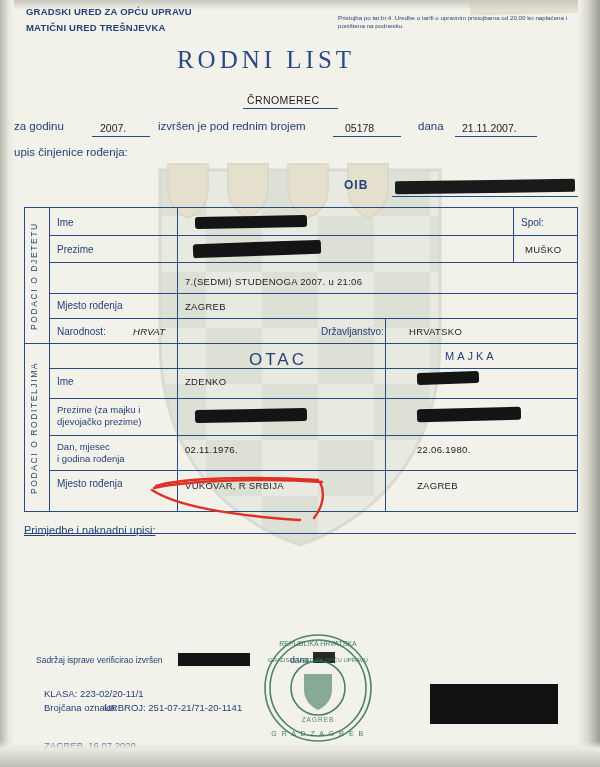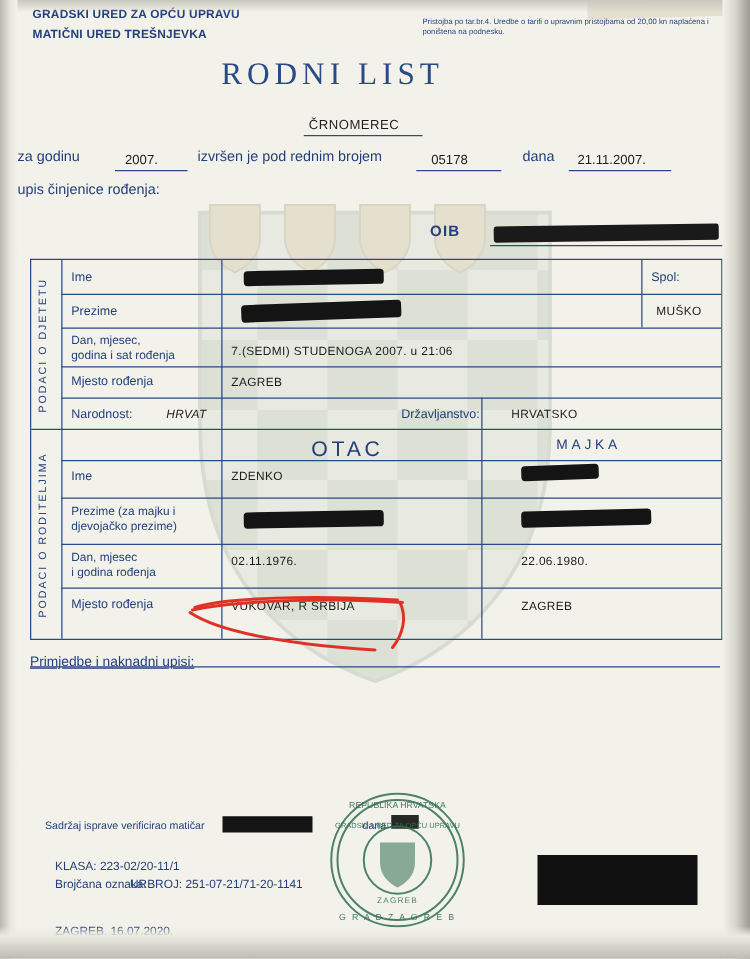--- a/index.html
+++ b/index.html
@@ -177,21 +177,20 @@
     <div class="h" style="left:24px;top:160px;width:528px;"></div>
     <div class="h" style="left:24px;top:190px;width:528px;"></div>
     <div class="h" style="left:24px;top:227px;width:528px;"></div>
     <div class="h" style="left:24px;top:262px;width:528px;"></div>
 
     <div class="vert" style="left:4px;top:6px;height:124px;width:18px;">PODACI O DJETETU</div>
     <div class="vert" style="left:4px;top:142px;height:155px;width:18px;">PODACI O RODITELJIMA</div>
 
     <div class="cell" style="left:32px;top:9px;">Ime</div>
     <div class="cell" style="left:32px;top:36px;">Prezime</div>
-    <div class="cell2" style="left:32px;top:59px;width:118px;font-size:9.5px;">Dan, mjesec,<br>godina i sat rođenja</div>
     <div class="cell" style="left:32px;top:92px;">Mjesto rođenja</div>
 
     <div class="val" style="left:160px;top:68px;">7.(SEDMI) STUDENOGA 2007. u 21:06</div>
     <div class="val" style="left:160px;top:93px;">ZAGREB</div>
 
     <div class="redact" style="left:170px;top:8px;width:112px;height:12px;transform:rotate(-1deg);"></div>
     <div class="redact" style="left:168px;top:34px;width:128px;height:14px;transform:rotate(-2deg);"></div>
 
     <div class="cell" style="left:496px;top:9px;">Spol:</div>
     <div class="val" style="left:500px;top:36px;">MUŠKO</div>
@@ -227,21 +226,21 @@
       <path d="M4,16 C40,8 120,6 172,10"></path>
       <path d="M170,10 C176,22 172,36 164,46"></path>
       <path d="M2,18 C20,30 60,42 150,48"></path>
       <path d="M6,14 C30,6 100,4 168,8"></path>
     </g>
   </svg>
 
   <div class="txt" id="prim">Primjedbe i naknadni upisi:</div>
   <div id="primline"></div>
 
-  <div class="txt" id="verif">Sadržaj isprave verificirao matičar</div>
+  <div class="txt" id="verif">Sadržaj isprave verificirao izvršen</div>
   <div id="verifRedact"></div>
   <div class="txt" id="dana">dana</div>
   <div id="danaRedact"></div>
 
   <div class="txt" id="klasa">KLASA: 223-02/20-11/1</div>
   <div class="txt" id="broj">Brojčana oznaka:</div>
   <div class="txt" id="urbroj">URBROJ: 251-07-21/71-20-1141</div>
   <div class="txt" id="zgdate">ZAGREB, 16.07.2020.</div>
   <div id="bigRedact"></div>
 

